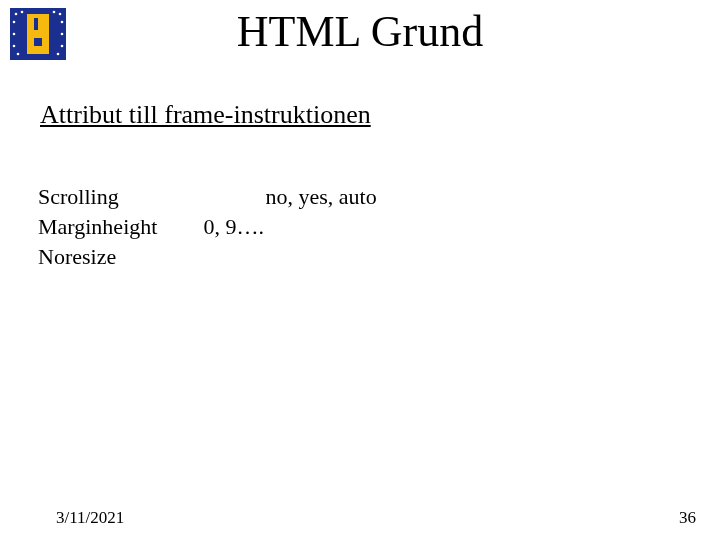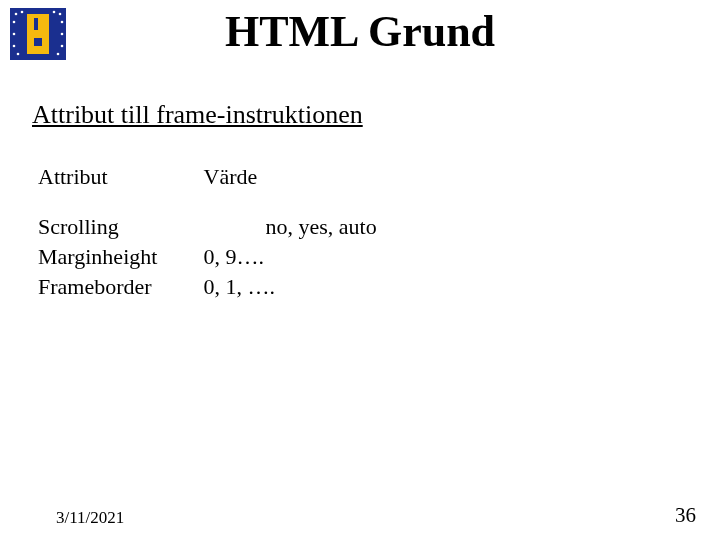--- a/index.html
+++ b/index.html
@@ -20,26 +20,26 @@
     width: 56px;
     height: 52px;
   }
   .title {
     position: absolute;
     top: 6px;
     left: 0;
     width: 720px;
     text-align: center;
     font-size: 44px;
-    font-weight: 700;
+    font-weight: 400;
   }
   .subtitle {
     position: absolute;
     top: 100px;
-    left: 32px;
+    left: 40px;
     font-size: 26px;
     text-decoration: underline;
   }
   .tbl {
     position: absolute;
     top: 162px;
     left: 38px;
     font-size: 22px;
   }
   .row {
@@ -65,21 +65,21 @@
   .footer-date {
     position: absolute;
     bottom: 12px;
     left: 56px;
     font-size: 17px;
   }
   .footer-page {
     position: absolute;
     bottom: 12px;
     right: 24px;
-    font-size: 21px;
+    font-size: 17px;
   }
 </style>
 </head>
 <body>
 
 <div class="logo">
   <svg viewBox="0 0 56 52" width="56" height="52">
     <rect x="0" y="0" width="56" height="52" fill="#1a2f8f"></rect>
     <rect x="17" y="6" width="22" height="40" fill="#f5b90f"></rect>
     <rect x="24" y="10" width="4" height="12" fill="#1a2f8f"></rect>
@@ -97,33 +97,29 @@
     <circle cx="52" cy="38" r="1.3" fill="#fff"></circle>
     <circle cx="48" cy="46" r="1.3" fill="#fff"></circle>
   </svg>
 </div>
 
 <div class="title">HTML Grund</div>
 
 <div class="subtitle">Attribut till frame-instruktionen</div>
 
 <div class="tbl">
-  <div class="row">
-    <span class="c1">Attribut</span>
-    <span class="c2">Värde</span>
-  </div>
   <div class="gap"></div>
   <div class="row">
     <span class="c1">Scrolling</span>
     <span class="c2 indent">no, yes, auto</span>
   </div>
   <div class="row">
     <span class="c1">Marginheight</span>
     <span class="c2">0, 9….</span>
   </div>
   <div class="row">
-    <span class="c1">Frameborder</span>
-    <span class="c2">0, 1, ….</span>
+    <span class="c1">Noresize</span>
+    <span class="c2"></span>
   </div>
 </div>
 
 <div class="footer-date">3/11/2021</div>
 <div class="footer-page">36</div>
 
 </body></html>

